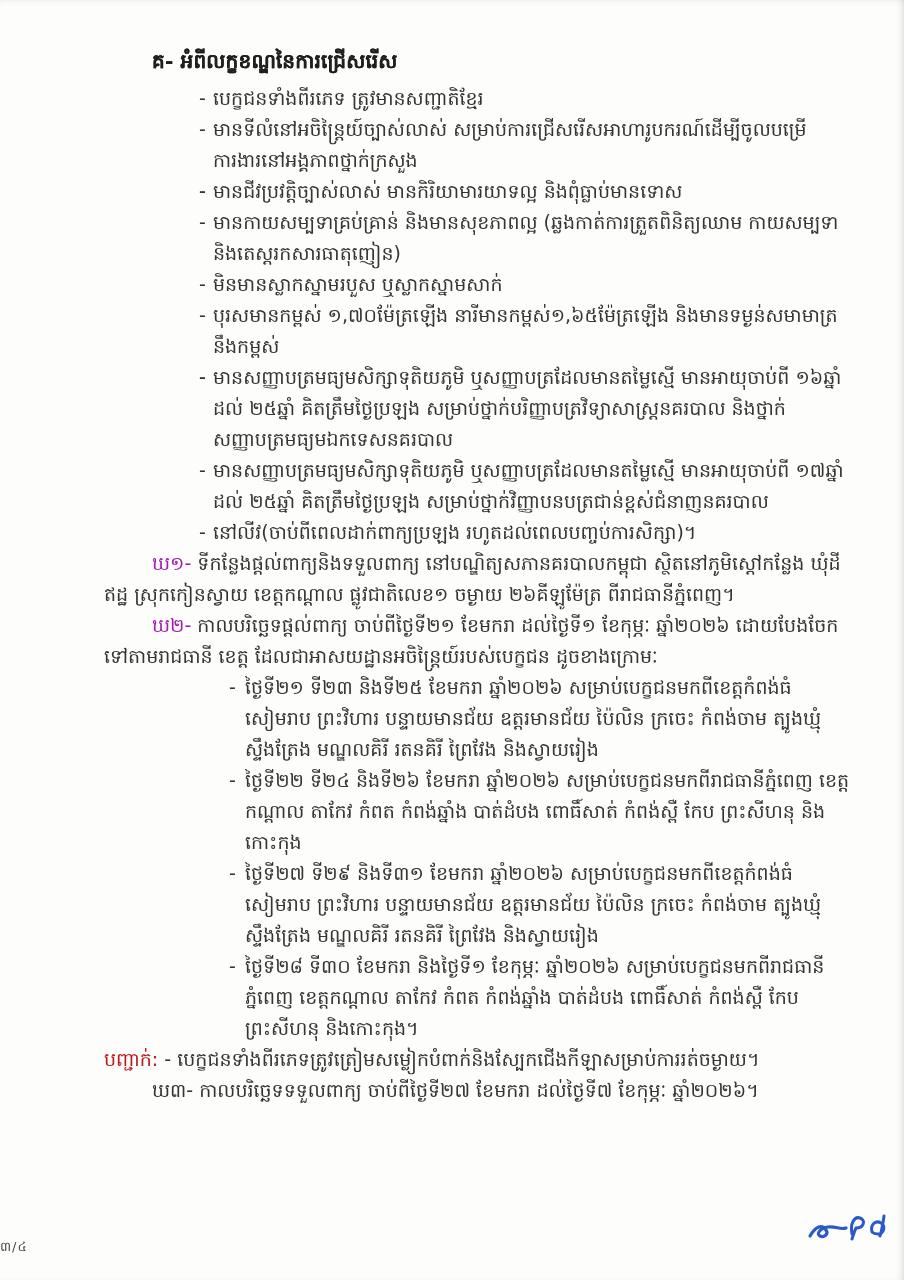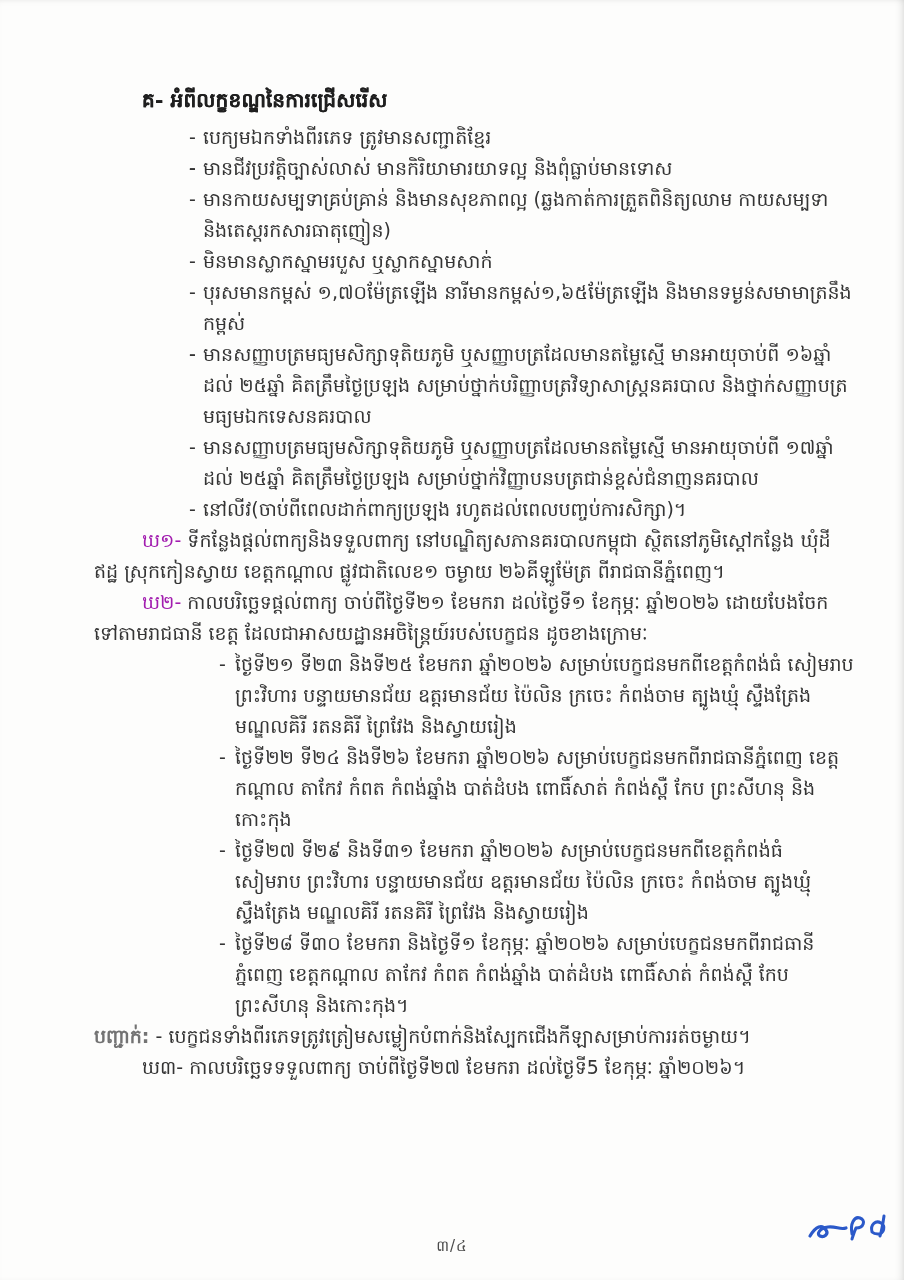--- a/index.html
+++ b/index.html
@@ -14,21 +14,21 @@
     width:904px;height:1280px;
     background:#fdfdfc;
     box-shadow:inset -6px 0 10px -6px rgba(0,0,0,.18), inset 0 4px 8px -6px rgba(0,0,0,.10);
     overflow:hidden;
     color:#343434;
     font-size:19px;
     line-height:31px;
   }
   .content{
     position:absolute;
-    left:94px; right:50px; top:46px;margin-top:39px;
+    left:104px; right:50px; top:46px;
   }
   .h-moul{
     font-weight:bold;
     color:#1f1f1f;
     font-size:20px;
     letter-spacing:.2px;
     text-shadow:0 0 .6px #1f1f1f;
   }
   .heading-g{ margin-left:48px; margin-bottom:6px; }
   .heading-gh{ margin-left:48px; margin-top:4px; margin-bottom:4px; }
@@ -39,51 +39,51 @@
     padding-left:14px;
   }
   .blist .dash{
     position:absolute; left:0; top:0;
     color:#343434;
   }
   .datelist .row{ margin-left:125px; padding-left:16px; }
   .para{ text-indent:48px; margin:0; }
   .para .lbl{ font-weight:normal; color:#a21caf; }
   .note-line{ position:relative; margin:0; }
-  .note-line .note-lbl{ font-weight:bold; color:#737373; }
+  .note-line .note-lbl{ font-weight:normal; color:#b91c1c; }
   .para3{ margin-left:48px; position:relative; }
   .sig{
     position:absolute;
     right:2px; bottom:28px;
     width:96px; height:46px;
   }
   .footer{
     position:absolute;
     left:0; right:0; bottom:18px;
-    text-align:center;
-    font-size:15px;
+    font-size:13px;
     color:#4a4a4a;
     letter-spacing:1px;
   }
 </style>
 </head>
 <body>
 
 <div class="page">
   <div class="content">
 
     <div class="h-moul heading-g">គ- អំពីលក្ខខណ្ឌនៃការជ្រើសរើស</div>
 
     <div class="blist">
       <div class="row">
         <span class="dash">-</span>
-        <span>បេក្យមឯកទាំងពីរភេទ ត្រូវមានសញ្ជាតិខ្មែរ</span>
+        <span>បេក្ខជនទាំងពីរភេទ ត្រូវមានសញ្ជាតិខ្មែរ</span>
       </div>
       <div class="row">
         <span class="dash">-</span>
+        <span>មានទីលំនៅអចិន្ត្រៃយ៍ច្បាស់លាស់ សម្រាប់ការជ្រើសរើសអាហារូបករណ៍ដើម្បីចូលបម្រើការងារនៅអង្គភាពថ្នាក់ក្រសួង</span>
       </div>
       <div class="row">
         <span class="dash">-</span>
       </div>
       <div class="row">
         <span class="dash">-</span>
         <span>មានជីវប្រវត្តិច្បាស់លាស់ មានកិរិយាមារយាទល្អ និងពុំធ្លាប់មានទោស</span>
       </div>
       <div class="row">
         <span class="dash">-</span>
@@ -142,21 +142,21 @@
       </div>
     </div>
 
     <p class="note-line">
       <span class="note-lbl">បញ្ជាក់:</span>
       <span>-</span>
       <span> បេក្ខជនទាំងពីរភេទត្រូវត្រៀមសម្លៀកបំពាក់និងស្បែកជើងកីឡាសម្រាប់ការរត់ចម្ងាយ។</span>
     </p>
 
     <p class="note-line para3">
-      <span class="lbl">ឃ៣-</span><span> កាលបរិច្ឆេទទទួលពាក្យ ចាប់ពីថ្ងៃទី២៧ ខែមករា ដល់ថ្ងៃទី5 ខែកុម្ភៈ ឆ្នាំ២០២៦។</span>
+      <span class="lbl">ឃ៣-</span><span> កាលបរិច្ឆេទទទួលពាក្យ ចាប់ពីថ្ងៃទី២៧ ខែមករា ដល់ថ្ងៃទី៧ ខែកុម្ភៈ ឆ្នាំ២០២៦។</span>
     </p>
 
   </div>
 
   <svg class="sig" viewBox="0 0 96 46" aria-hidden="true">
     <path d="M4 30 C 10 20, 16 18, 20 24 C 23 28, 18 32, 14 30 C 10 28, 14 22, 22 21 C 30 20, 34 24, 40 22" fill="none" stroke="#2b59c9" stroke-width="3.2" stroke-linecap="round"></path>
     <path d="M46 28 C 44 18, 48 10, 54 12 C 60 14, 58 22, 50 22 M50 22 C 48 26, 47 30, 46 33" fill="none" stroke="#2b59c9" stroke-width="3" stroke-linecap="round"></path>
     <path d="M66 26 C 64 18, 70 14, 75 17 C 80 20, 78 28, 72 28 C 68 28, 66 26, 66 26 M78 10 C 77 17, 76 24, 74 30" fill="none" stroke="#2b59c9" stroke-width="3" stroke-linecap="round"></path>
   </svg>
 

